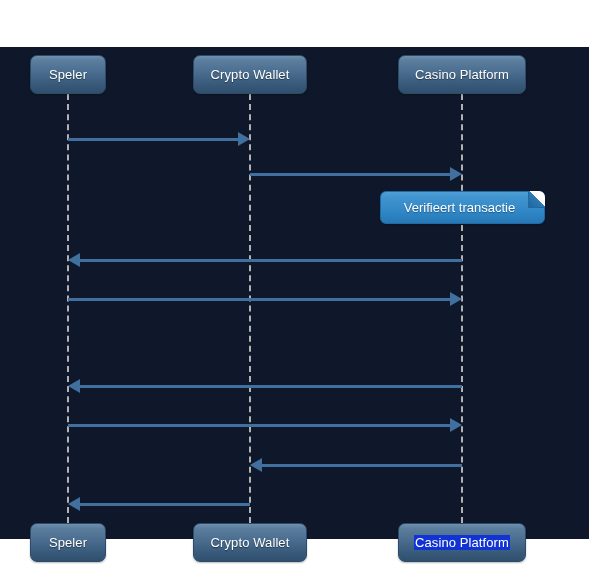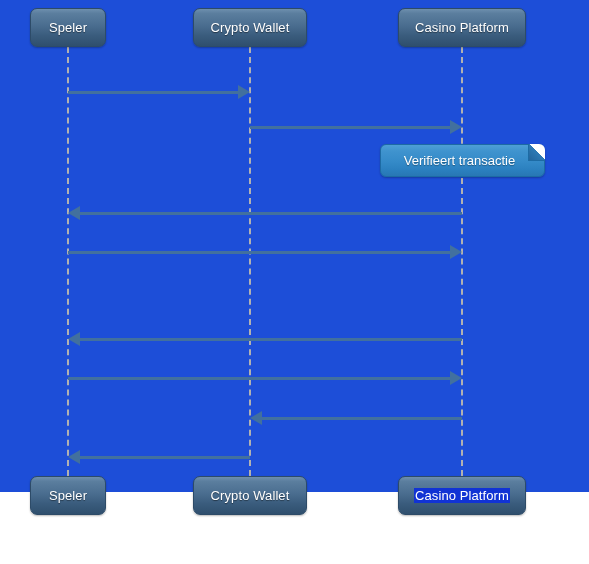--- a/index.html
+++ b/index.html
@@ -10,21 +10,22 @@
     width: 589px;
     height: 564px;
     background: #ffffff;
     font-family: "Liberation Sans", sans-serif;
     overflow: hidden;
   }
   #canvas {
     position: relative;
     width: 589px;
     height: 492px;
-    background: #1d4ed8;
+    background: #0f172a;
+    margin-top: 47px;
   }
 
   
   .lifeline {
     position: absolute;
     width: 0;
     border-left: 2px dashed #b2b2b2;
     z-index: 1;
   }
 

